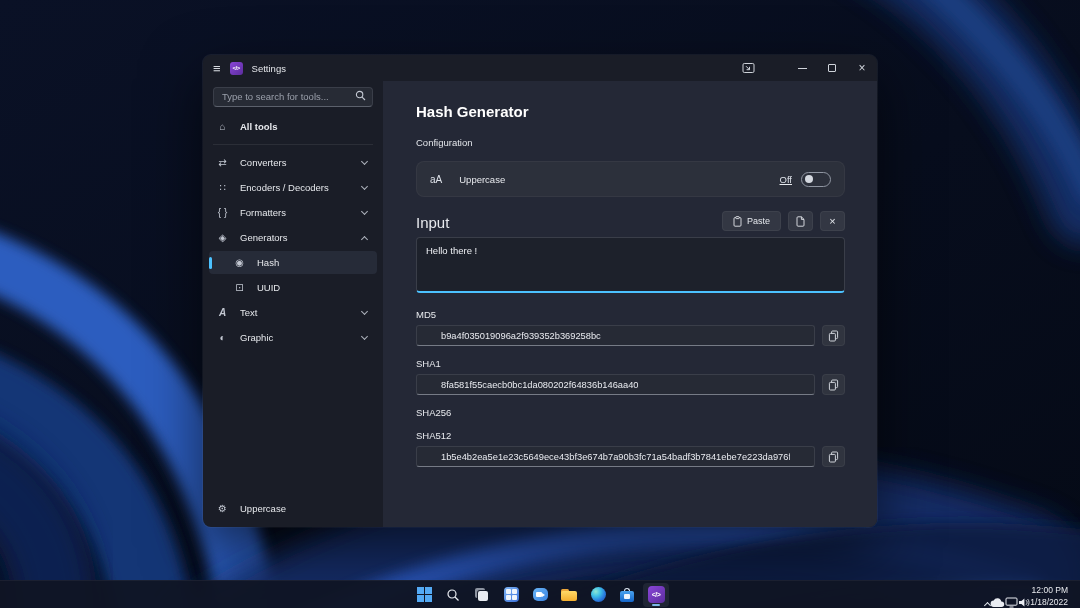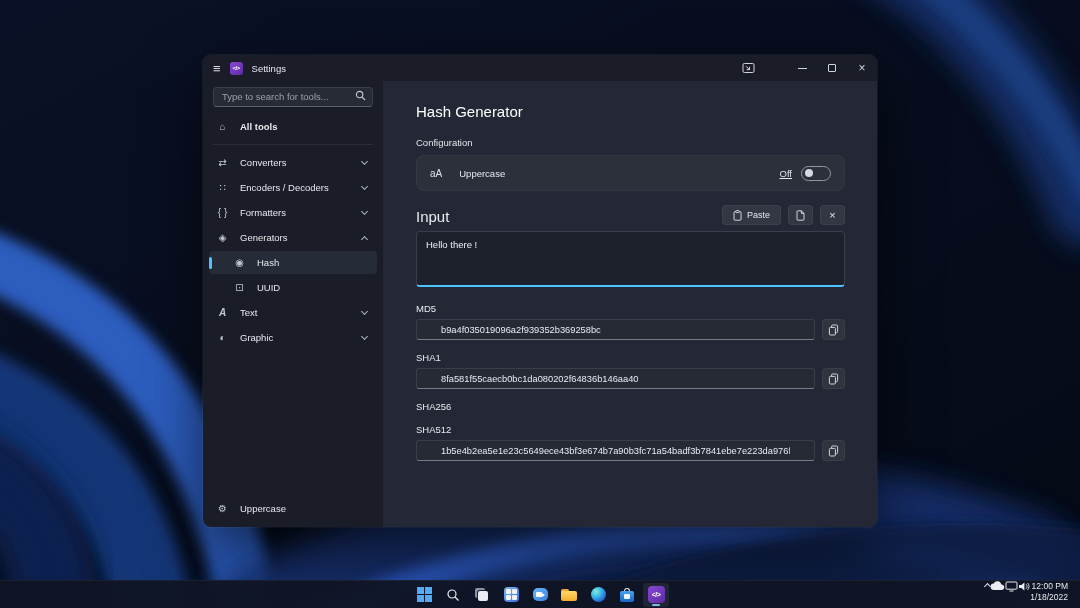--- a/index.html
+++ b/index.html
@@ -48,23 +48,23 @@
   .nav-item.sub { padding-left:24px; }
   .chev { width:5px; height:5px; border-right:1.1px solid #aeb3bd; border-bottom:1.1px solid #aeb3bd;
     transform:rotate(45deg); margin-right:3px; margin-top:-2px; }
   .chev.up { transform:rotate(-135deg); margin-top:3px; }
   .side-divider { height:1px; background:rgba(255,255,255,.08); margin:5px 10px; }
   .side-spacer { flex:1; }
   .settings-item { margin-bottom:7px; }
 
   
   .content { flex:1; background:#242836; padding:22px 32px 0 33px; }
-  .page-title { font-size:15px; font-weight:normal; color:#fff; }
+  .page-title { font-size:15px; font-weight:bold; color:#fff; }
   .section-label { font-size:9.5px; color:#e2e5ea; margin-top:17px; }
-  .config-card { margin-top:7px; height:36px; background:#2c303b; border:1px solid rgba(255,255,255,.045);
+  .config-card { margin-top:13px; height:36px; background:#2c303b; border:1px solid rgba(255,255,255,.045);
     border-radius:8px; display:flex; align-items:center; padding:0 13px; }
   .aA { font-size:10px; color:#dfe3ea; }
   .config-card .cfg-lbl { font-size:9.5px; margin-left:17px; }
   .toggle-wrap { margin-left:auto; display:flex; align-items:center; gap:9px;text-decoration:underline; }
   .toggle-state { font-size:9.5px; color:#dfe3ea; }
   .toggle { width:30px; height:15px; border:1px solid #9096a2; border-radius:9px; position:relative;
     background:transparent; cursor:pointer; }
   .toggle .knob { position:absolute; left:2.5px; top:2.5px; width:8px; height:8px; border-radius:50%;
     background:#d4d8df; }
 
@@ -126,21 +126,21 @@
   .store-ic .handle { position:absolute; top:0; left:4px; width:6px; height:4px;
     border:1.2px solid #dfe7f2; border-bottom:none; border-radius:3px 3px 0 0; }
   .store-ic .bag { position:absolute; top:3px; left:0; width:14px; height:11px; border-radius:2px;
     background:linear-gradient(180deg,#4aa3f0,#1565c8); }
   .store-ic .win { position:absolute; top:6px; left:4px; width:6px; height:5px; background:#eef4fc;
     border-radius:1px; }
   .devtoys-task { width:17px; height:17px; border-radius:4px;
     background:linear-gradient(135deg,#8a46d8,#5c2d9e); color:#fff; font-size:7px; font-weight:bold;
     display:flex; align-items:center; justify-content:center; letter-spacing:-.5px; }
 
-  .tray { margin-left:auto; display:flex; align-items:flex-start; padding-right:12px; height:100%; }
+  .tray { margin-left:auto; display:flex; align-items:flex-end; padding-right:12px; height:100%; }
   .tray-chev { width:5px; height:5px; border-right:1.2px solid #dfe3ea; border-bottom:1.2px solid #dfe3ea;
     transform:rotate(-135deg); margin-top:3px; }
   .clock { text-align:right; font-size:8.5px; color:#e8eaee; line-height:1.35; cursor:pointer; }
   .tray-ic { display:flex; align-items:center; cursor:pointer; }
 </style>
 </head>
 <body>
 
 <div class="desktop">
 

